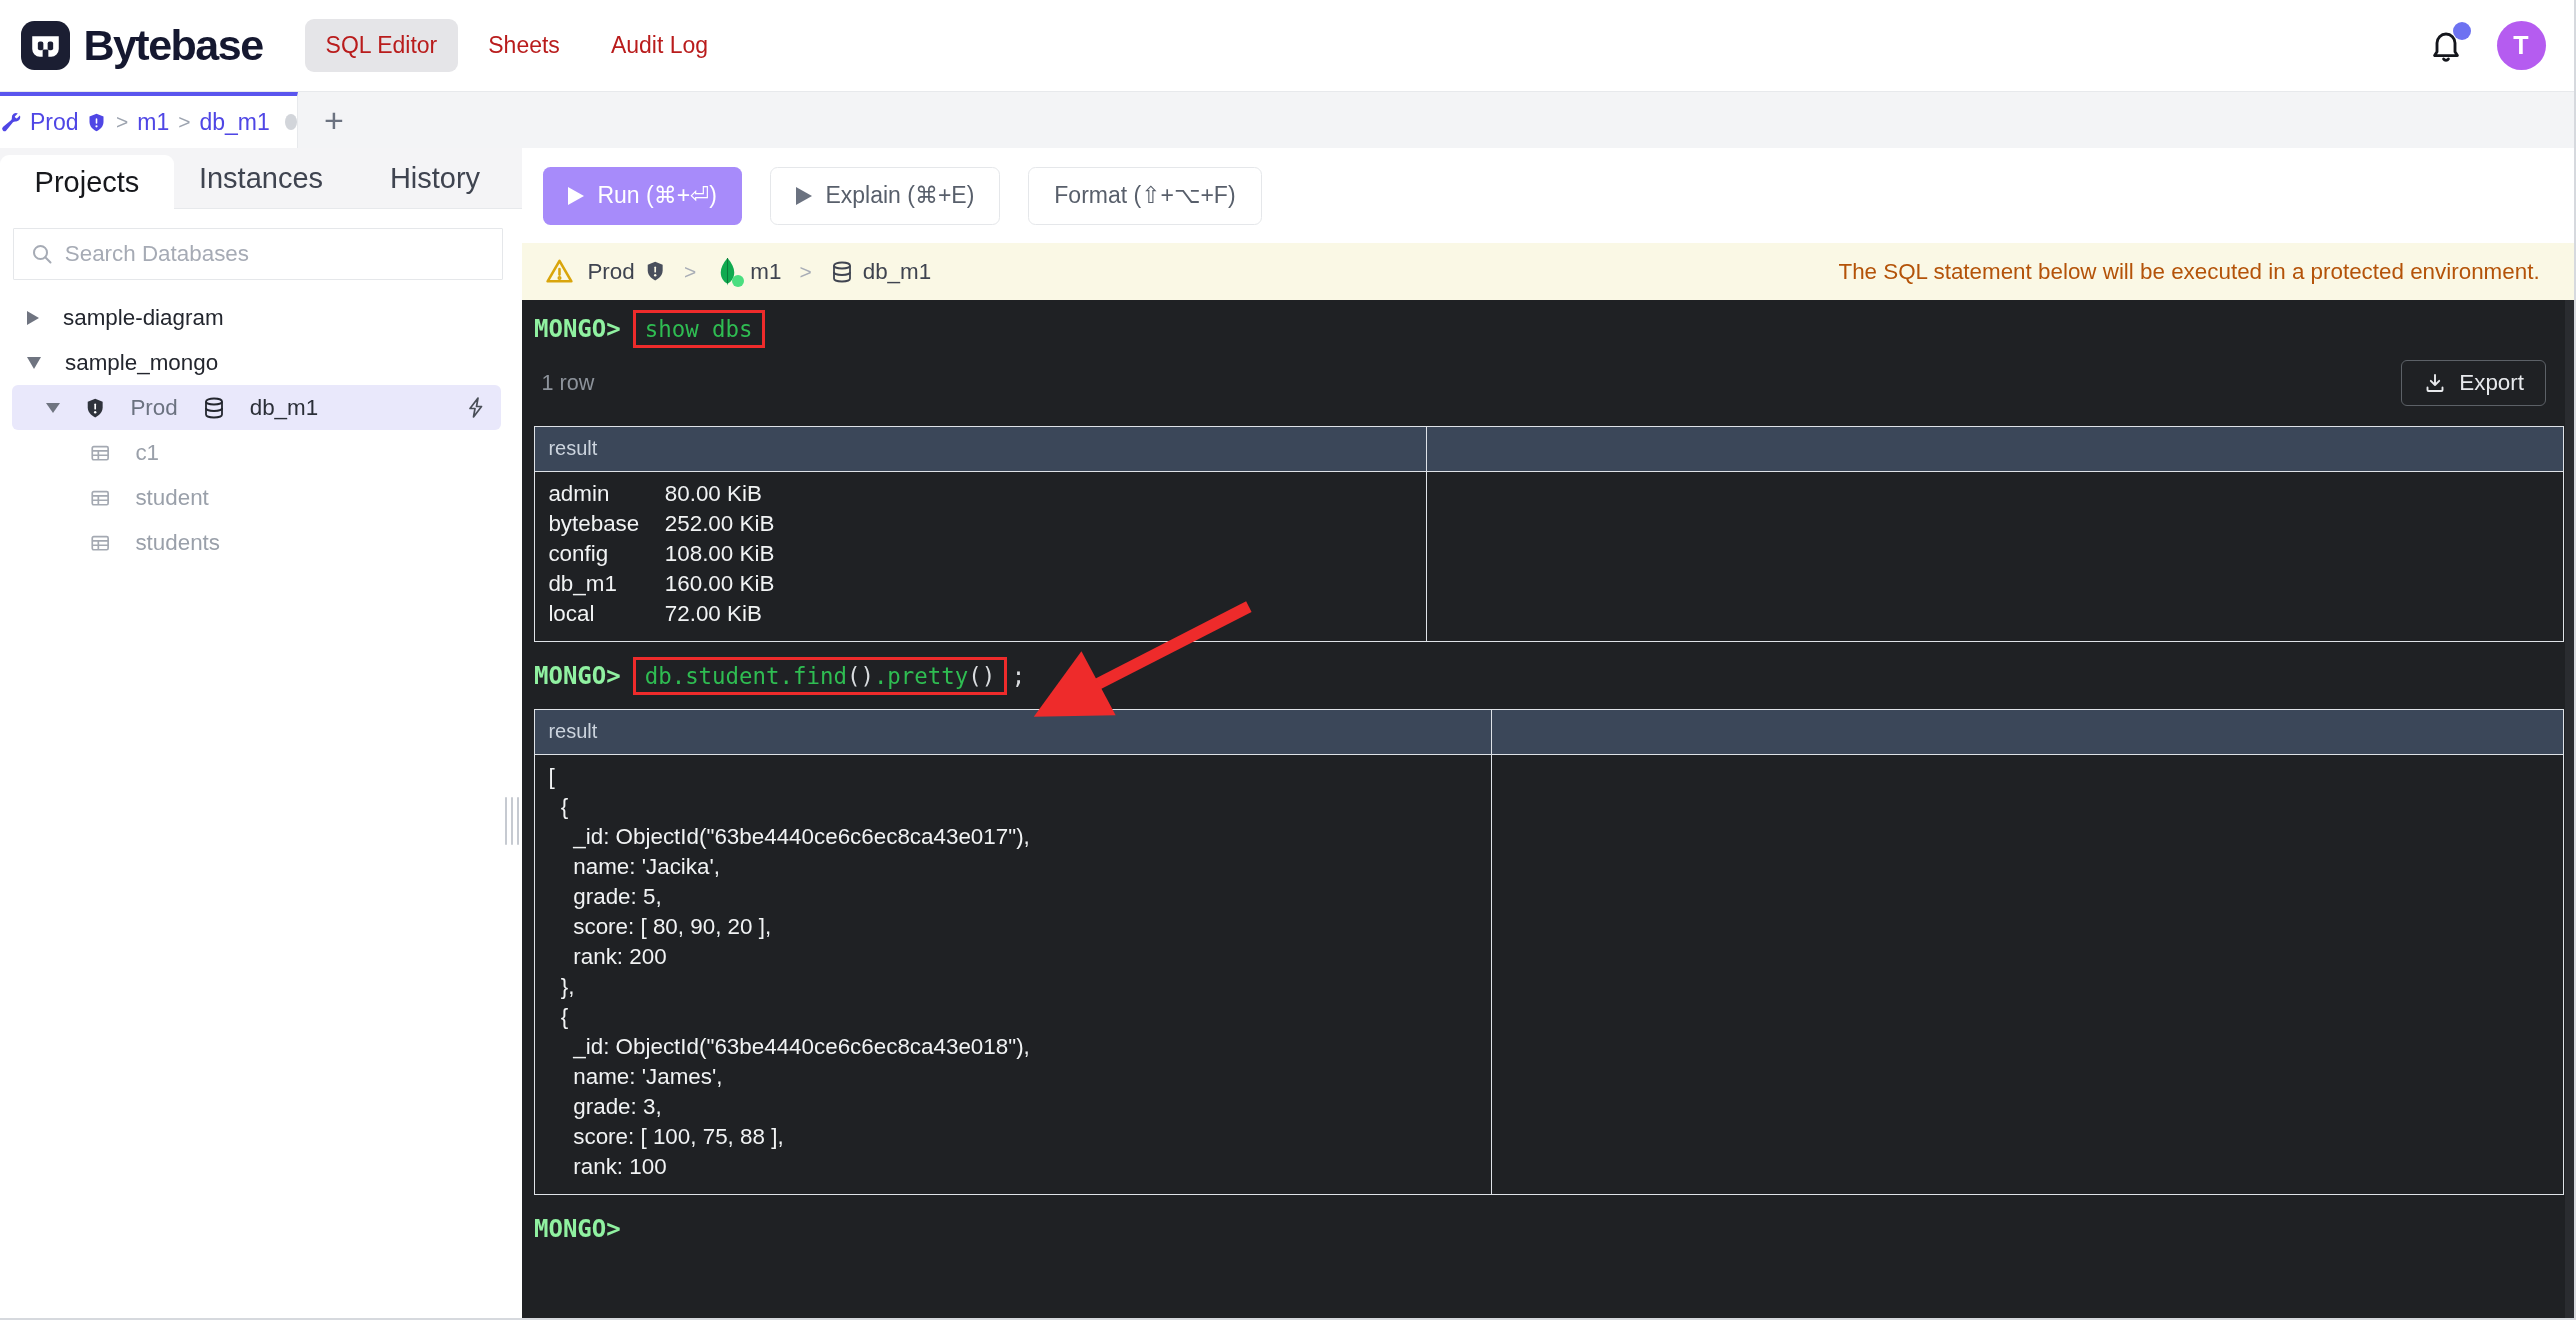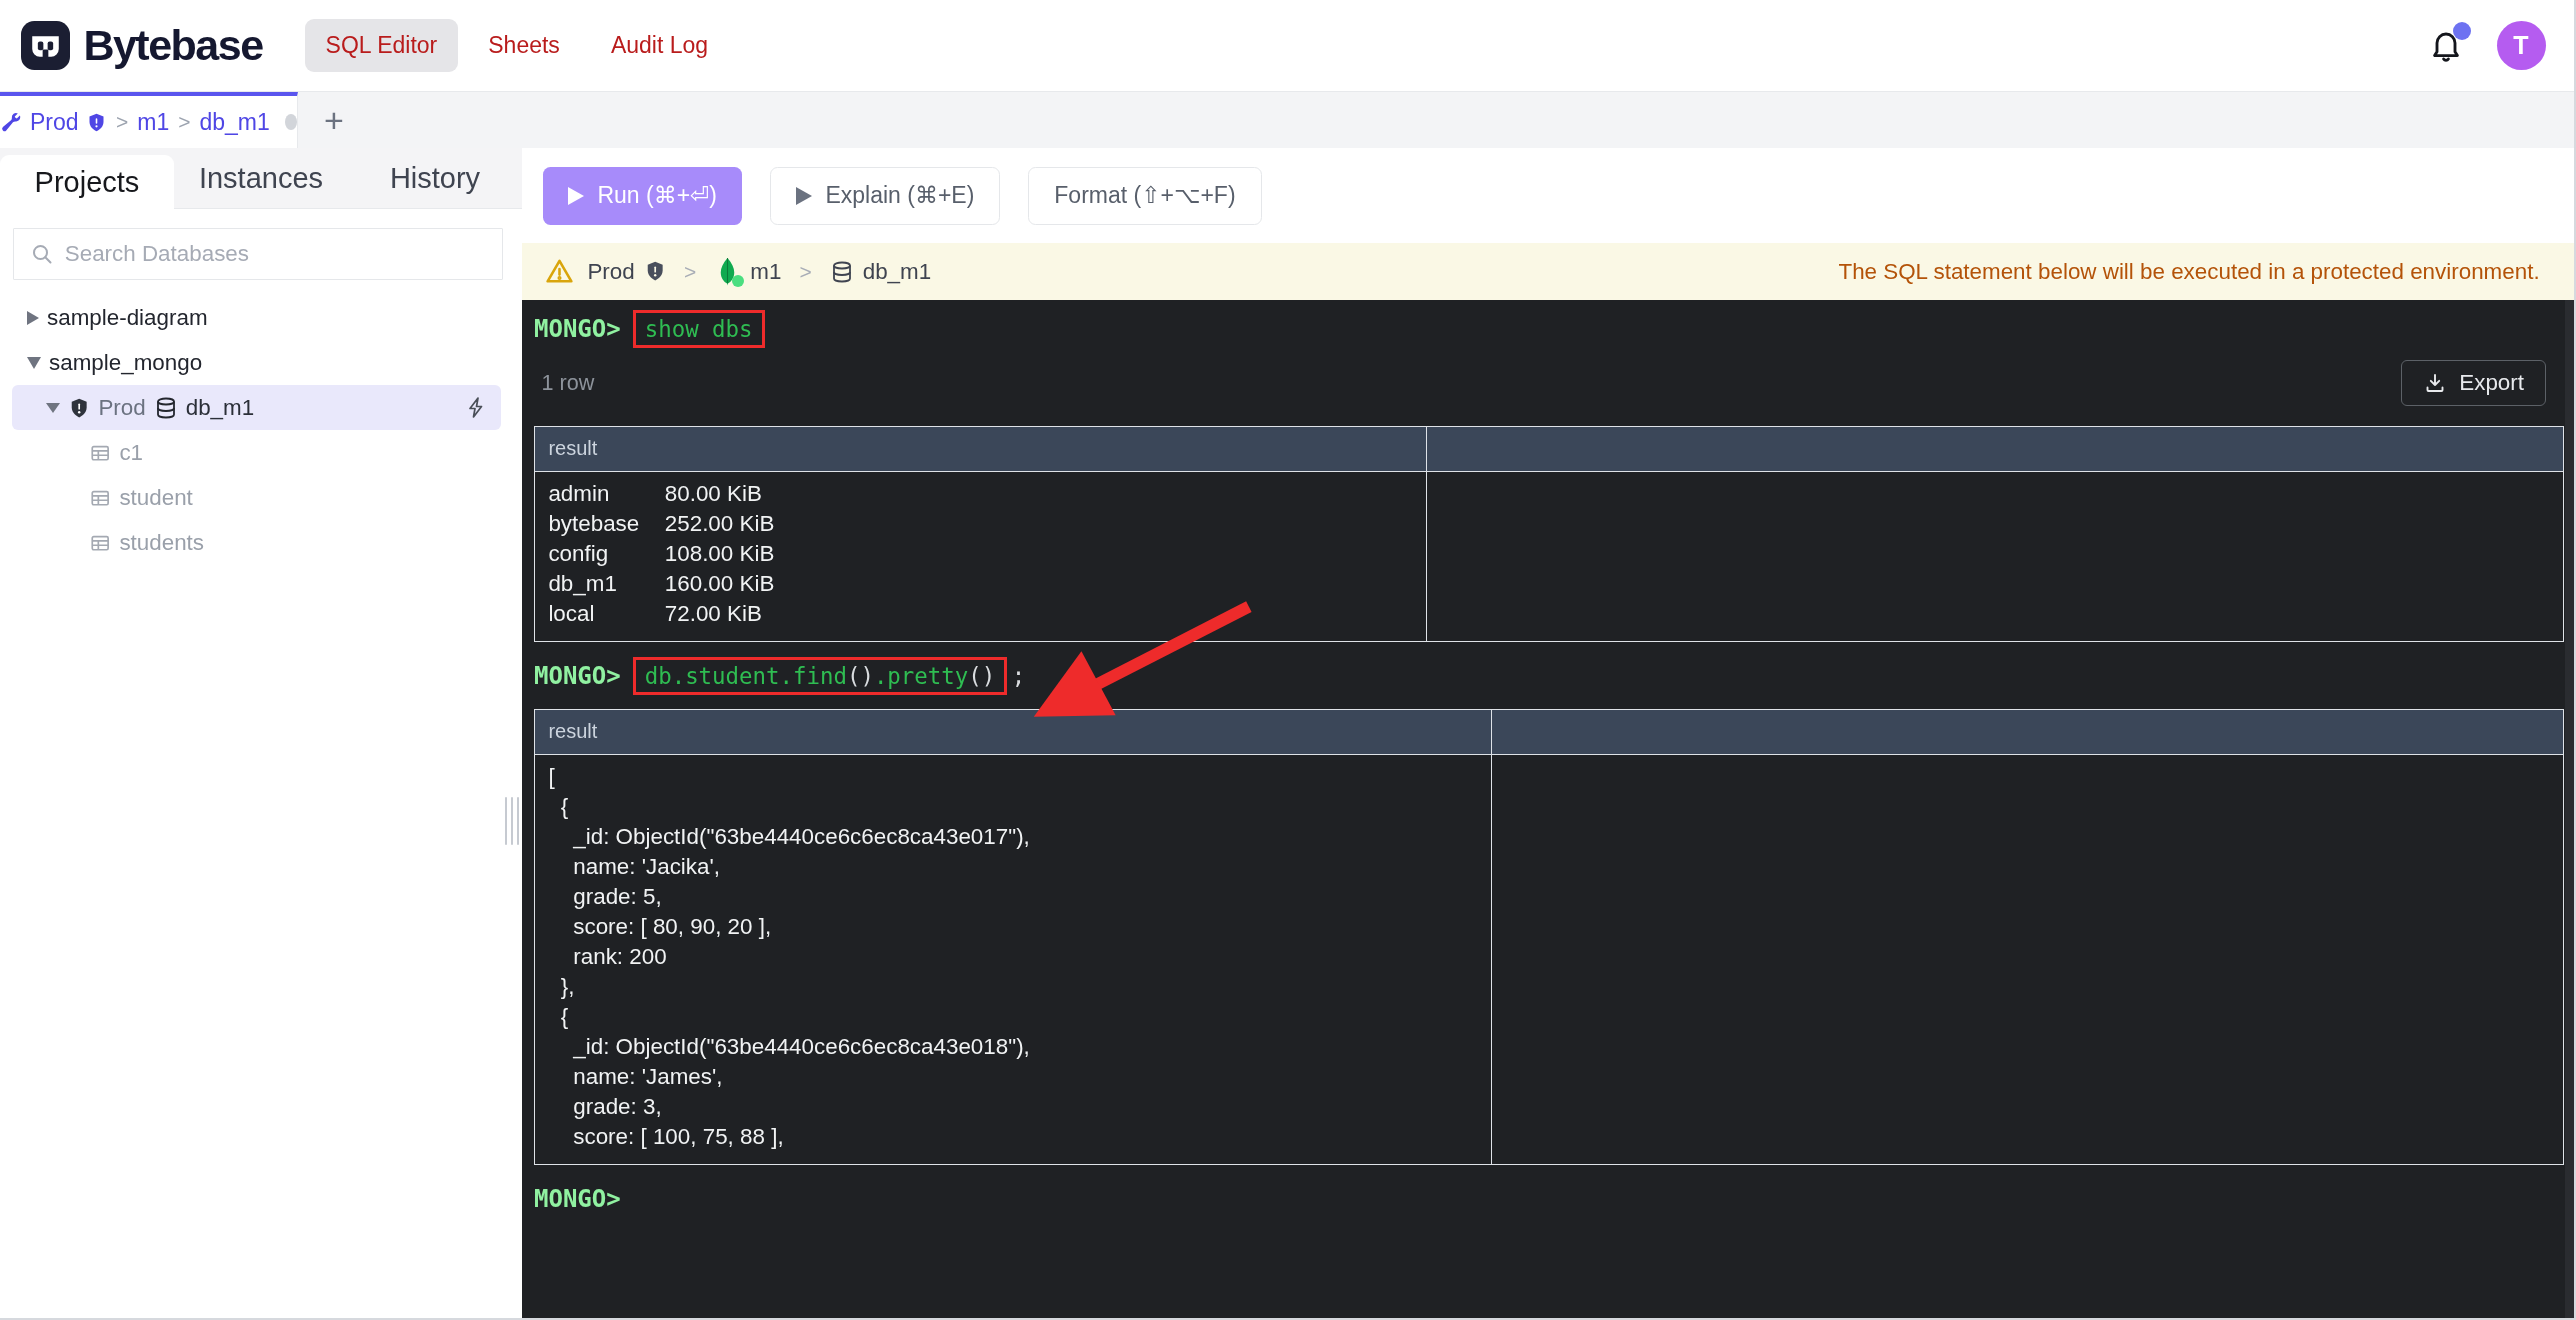--- a/index.html
+++ b/index.html
@@ -45,21 +45,21 @@
     font-size:29px; color:#3f4450; cursor:pointer;text-align:center; }
   .side-tab.active { align-self:flex-end; height:55px; margin-bottom:-1.5px; background:#fff;
     border-radius:9px 9px 0 0; font-weight:500; color:#17181c; }
   .search-box { margin:19.4px 19.4px 0 13.4px; height:52px; border:1.5px solid #e5e7ea;
     border-radius:1px; display:flex; align-items:center; gap:10.4px; padding:0 16px; }
   .search-box svg { width:24px; height:24px; flex:none; }
   .search-input { border:none; outline:none; font-size:22.4px; color:#374151; flex:1;
     background:transparent; font-family:inherit; }
   .search-input::placeholder { color:#a6abb5; }
   .tree { margin-top:15px; }
-  .trow { height:45px; display:flex; align-items:center; gap:8px; font-size:22.4px;
+  .trow { height:45px; display:flex; align-items:center; gap:24px; font-size:22.4px;
     color:#23262e; cursor:pointer; }
   .trow.lvl0 { padding-left:27px; }
   .trow.lvl2 { padding-left:89px; color:#9aa0aa; }
   .trow.sel { background:#e9e8fb; margin:0 21px 0 12px; padding-left:34px; border-radius:6px; }
   .caret-r { width:0; height:0; border-left:12px solid #6f7480; border-top:7.5px solid transparent;
     border-bottom:7.5px solid transparent; flex:none; }
   .caret-d { width:0; height:0; border-top:12px solid #6f7480; border-left:7.5px solid transparent;
     border-right:7.5px solid transparent; flex:none; }
   .caret-d.sm { border-top-width:10.4px; }
   .t-label-dim { color:#6b7280; }
@@ -357,20 +357,21 @@
                 <div class="jsonline">    name: 'Jacika',</div>
                 <div class="jsonline">    grade: 5,</div>
                 <div class="jsonline">    score: [ 80, 90, 20 ],</div>
                 <div class="jsonline">    rank: 200</div>
                 <div class="jsonline">  },</div>
                 <div class="jsonline">  {</div>
                 <div class="jsonline">    _id: ObjectId("63be4440ce6c6ec8ca43e018"),</div>
                 <div class="jsonline">    name: 'James',</div>
                 <div class="jsonline">    grade: 3,</div>
                 <div class="jsonline">    score: [ 100, 75, 88 ],</div>
+                <div class="jsonline">    rank: 100</div>
               </div>
             <div class="rt-c2"></div>
           </div>
         </div>
 
         <div class="cmdline mono prompt-line-3">
           <span class="prompt">MONGO&gt;</span>
         </div>
 
         <svg class="arrow-svg" viewBox="0 0 2754 1368">

